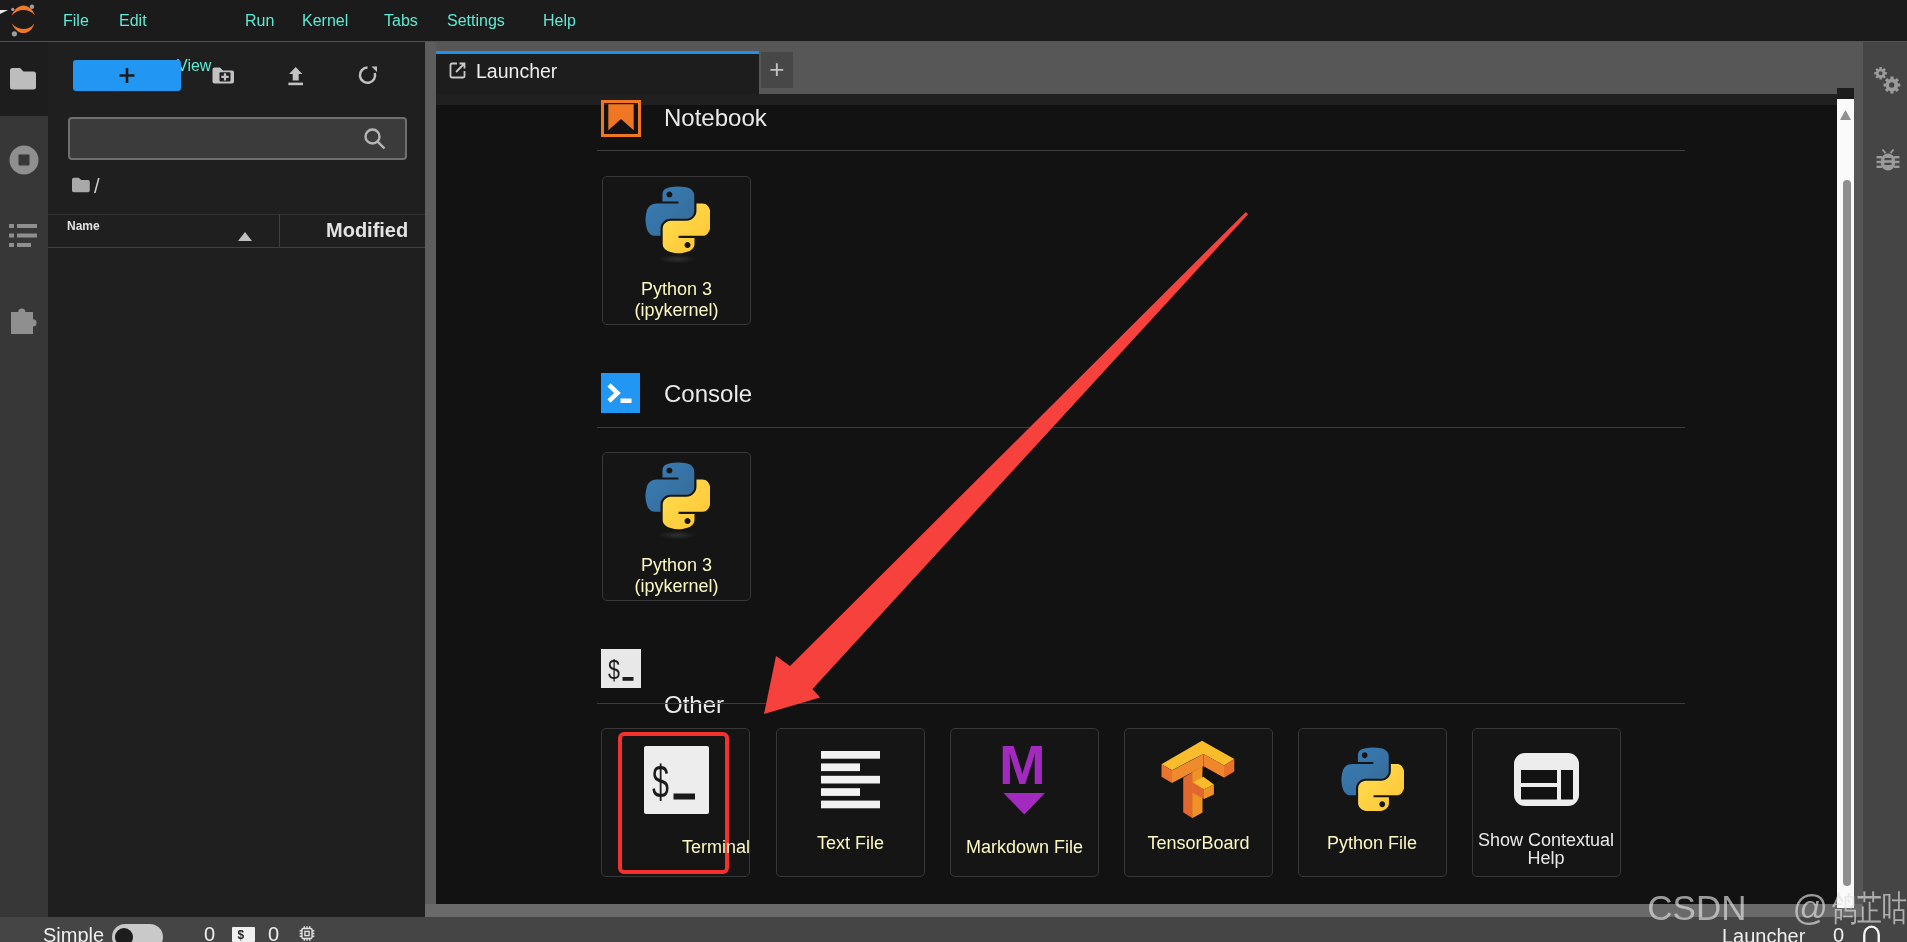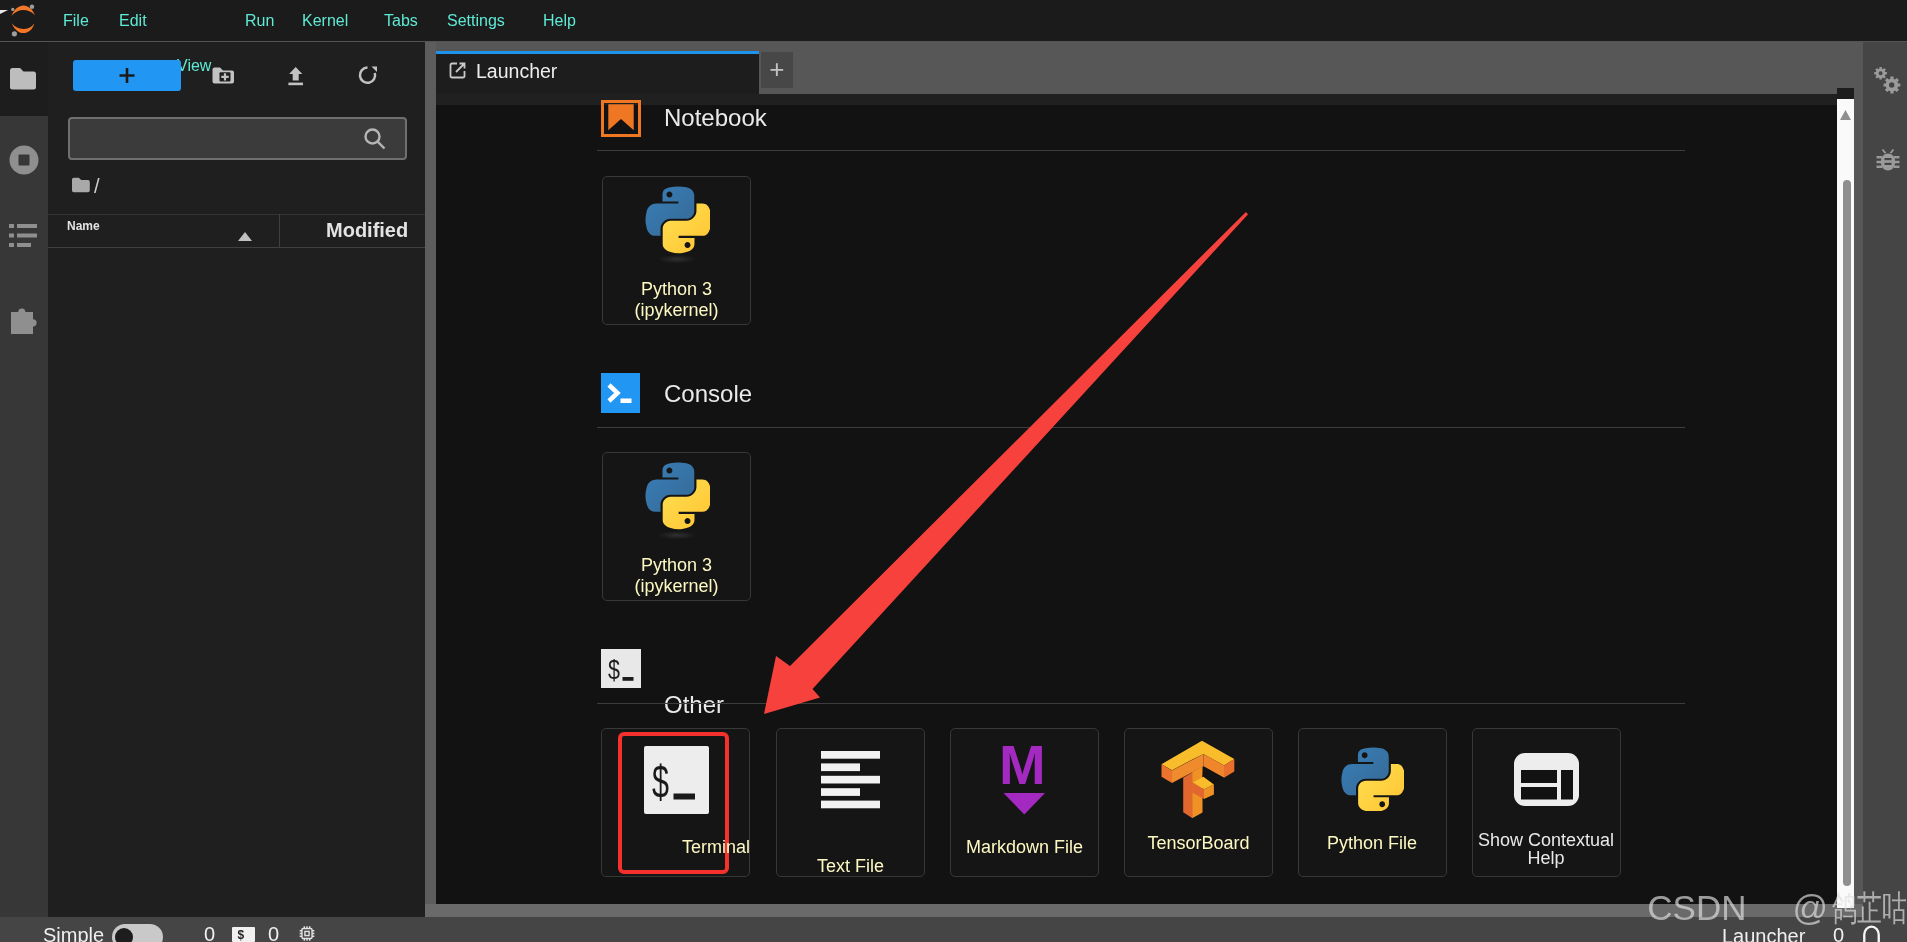--- a/index.html
+++ b/index.html
@@ -256,21 +256,21 @@
     <svg width="59" height="59" viewBox="0 0 59 59">
       <g fill="#f2f2f2">
         <rect x="0" y="0" width="59" height="7.7"></rect>
         <rect x="0" y="12.4" width="39" height="7.7"></rect>
         <rect x="0" y="24.8" width="59" height="7.7"></rect>
         <rect x="0" y="37.2" width="39" height="7.7"></rect>
         <rect x="0" y="49.6" width="59" height="7.7"></rect>
       </g>
     </svg>
   </div>
-  <div class="clabel" style="left:776px; top:856px;">Text File</div>
+  <div class="clabel" style="left:776px; top:833px;">Text File</div>
 
   <div class="card" style="left:950px; top:728px;"></div>
   <div class="abs" id="mdicon" style="left:1000px; top:742px;">
     <svg width="49" height="74" viewBox="0 0 49 74">
       <text x="-1" y="42" font-family="Liberation Sans, sans-serif" font-size="56" font-weight="700" fill="#a329c0">M</text>
       <path d="M3.5 51 h41.5 l-20.7 21.5 Z" fill="#a329c0"></path>
     </svg>
   </div>
   <div class="clabel" style="left:950px; top:837px;">Markdown File</div>
 

